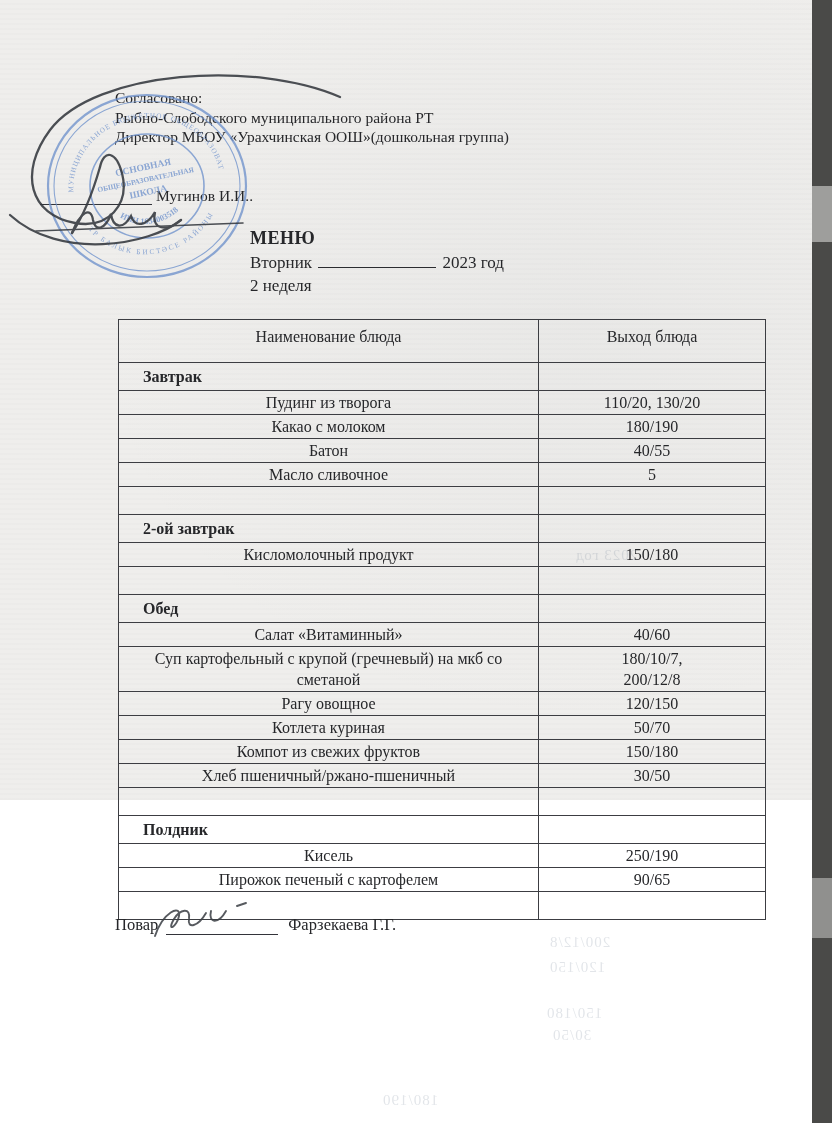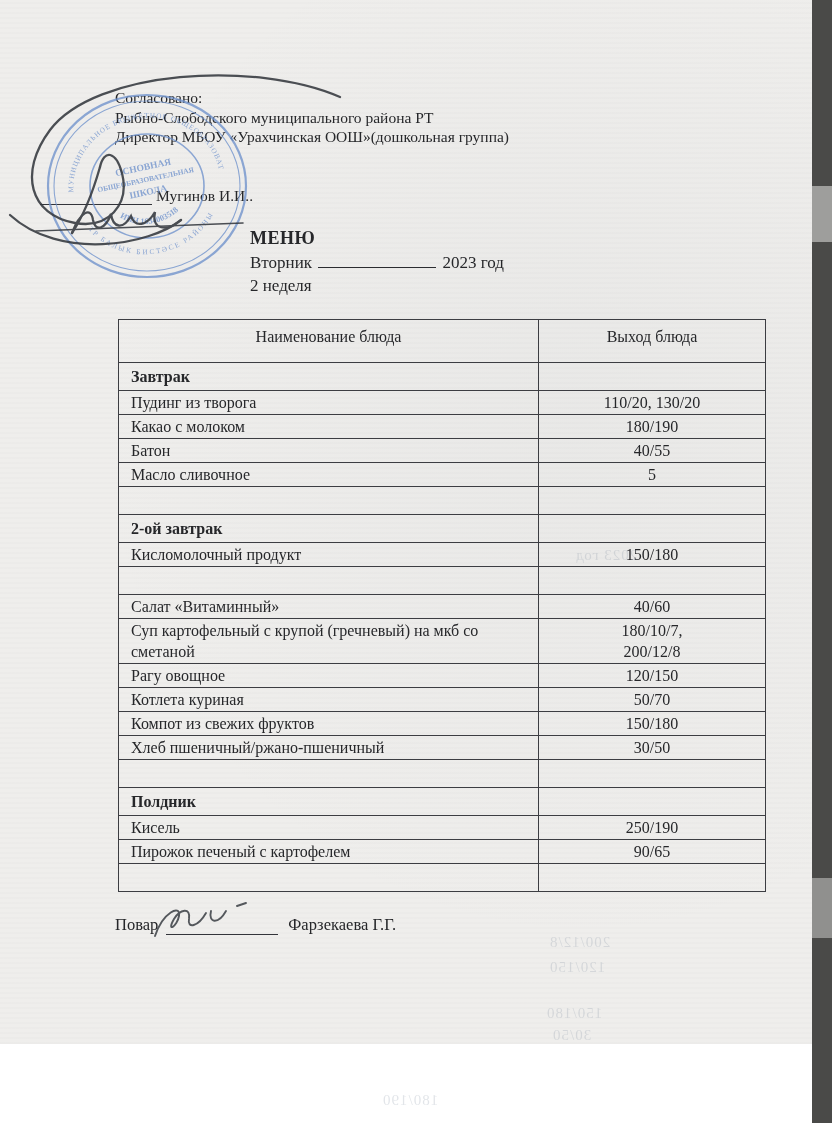--- a/index.html
+++ b/index.html
@@ -2,21 +2,21 @@
 <html><head>
 <meta charset="utf-8">
 <style>
   * { margin:0; padding:0; box-sizing:border-box; }
   html,body { background:#ffffff; }
   body { font-family:"Liberation Serif","DejaVu Serif",serif; color:#26272a; }
   .page { position:relative; width:832px; height:1144px; background:#ffffff; overflow:hidden; }
 
   
   .scan {
-    position:absolute; left:0; top:0; width:832px; height:1044px;
+    position:absolute; left:0; top:0; width:832px; height:800px;
     background:
       repeating-linear-gradient(0deg, rgba(90,95,105,0.018) 0 2px, rgba(255,255,255,0) 2px 5px),
       radial-gradient(ellipse at 70% 40%, rgba(120,130,140,0.05), rgba(0,0,0,0) 60%),
       #efeeec;
   }
 
   
   .right-band { position:absolute; top:0; width:20px; height:1123px; background:#4a4a48; }
   .band-seg { position:absolute; width:20px; }
 
@@ -38,23 +38,23 @@
   .title-block { position:absolute; left:250px; top:228px; width:380px; }
   .title-heading { font-weight:bold; font-size:18px; letter-spacing:0.5px; }
   .title-line2 { font-size:17px; margin-top:4px; }
   .title-line2 .blank-line { display:inline-block; width:118px; border-bottom:1.5px solid #2b2c30; height:14px; margin:0 2px; }
   .title-line3 { font-size:17px; margin-top:3px; }
 
   
   table.menu { position:absolute; left:118px; top:319px; width:647px; border-collapse:collapse; table-layout:fixed; font-size:16px; }
   table.menu col.c1 { width:420px; }
   table.menu col.c2 { width:227px; }
-  table.menu td, table.menu th { border:1.4px solid #3c3d42; font-weight:normal; padding:1px 12px; line-height:21px; }
+  table.menu td, table.menu th { border:1.4px solid #3c3d42; font-weight:normal; padding:1px 24px; line-height:21px; }
   table.menu thead th { height:43px; vertical-align:top; padding-top:6px; text-align:center; }
-  td.c1 { text-align:left; }
+  td.c1 { text-align:center; }
   td.c2 { text-align:center; white-space:pre-line; }
   tr.section td.c1 { text-align:left; font-weight:bold; }
   tr.section td, tr.blank td { height:28px; }
   tr.item td { height:24px; }
 
   
   .footer-row { position:absolute; left:115px; top:915px; font-size:16.5px; display:flex; align-items:flex-end; }
   .footer-row .sig-line { width:112px; margin:0 10px 0 8px; }
 
   
@@ -164,20 +164,24 @@
             <td class="c2">&nbsp;</td>
           </tr>
           <tr class="item">
             <td class="c1">Кисломолочный продукт</td>
             <td class="c2">150/180</td>
           </tr>
           <tr class="blank">
             <td class="c1">&nbsp;</td>
             <td class="c2">&nbsp;</td>
           </tr>
+          <tr class="section">
+            <td class="c1">Обед</td>
+            <td class="c2">&nbsp;</td>
+          </tr>
           <tr class="item">
             <td class="c1">Салат «Витаминный»</td>
             <td class="c2">40/60</td>
           </tr>
           <tr class="item">
             <td class="c1">Суп картофельный с крупой (гречневый)  на мкб со сметаной</td>
             <td class="c2">180/10/7,
 200/12/8</td>
           </tr>
           <tr class="item">

